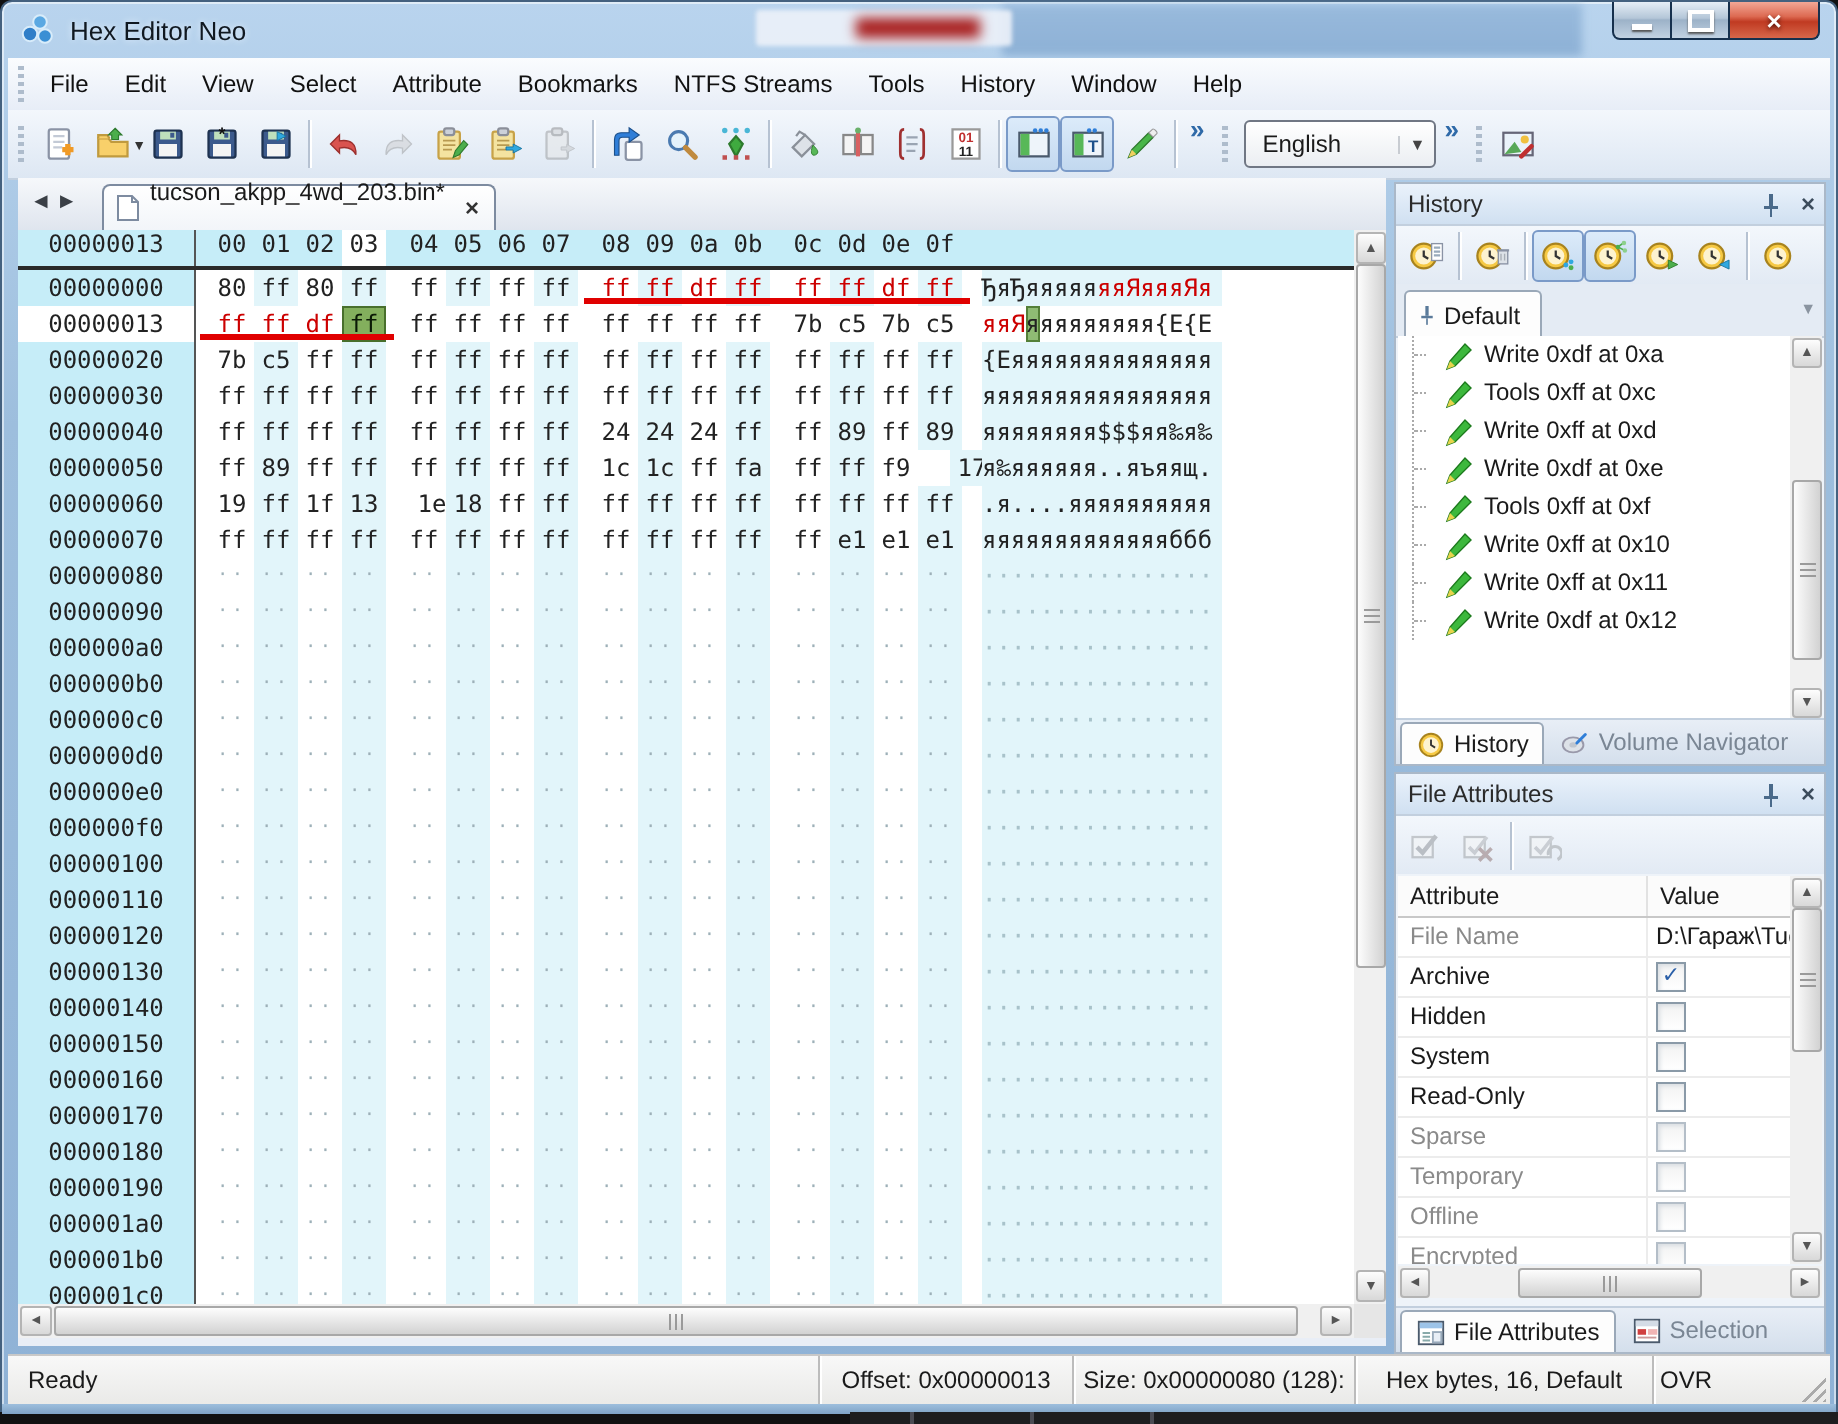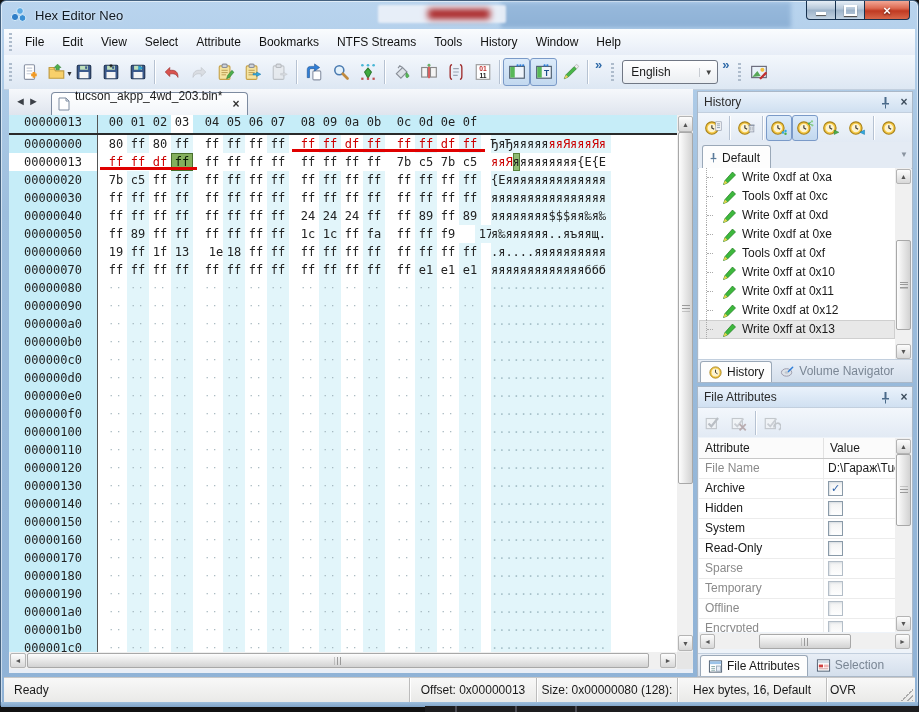--- a/index.html
+++ b/index.html
@@ -1180,30 +1180,20 @@
             <div class="hitem">
      <span class="tree"></span>
      <span class="hico">
                 <svg width="16" height="16" viewBox="0 0 16 16">
                   <path d="M2.5 14.5 L4 10.5 L11.5 2 L14.5 5 L6.5 13 Z" fill="#3db83d" stroke="#1c7a1c" stroke-width=".7"></path>
                   <path d="M2.5 14.5 L4 10.5 L6.5 13 Z" fill="#e8d44c"></path>
                 </svg>
               </span>
      <span>Write 0xdf at 0x12</span>
    </div>
-            <div class="hitem sel">
-     <span class="tree"></span>
-     <span class="hico">
-                <svg width="16" height="16" viewBox="0 0 16 16">
-                  <path d="M2.5 14.5 L4 10.5 L11.5 2 L14.5 5 L6.5 13 Z" fill="#3db83d" stroke="#1c7a1c" stroke-width=".7"></path>
-                  <path d="M2.5 14.5 L4 10.5 L6.5 13 Z" fill="#e8d44c"></path>
-                </svg>
-              </span>
-     <span>Write 0xff at 0x13</span>
-   </div>
           </div>
         <div class="hscrollv">
           <div class="sbarr" style="left:1px;top:1px;width:13px;height:13px">▲</div>
           <div class="sbthumb" style="left:1px;top:72px;width:13px;height:88px">
               <div class="gripdots"></div>
             </div>
           <div class="sbarr" style="left:1px;bottom:1px;width:13px;height:13px">▼</div>
         </div>
         <div class="ptabs" id="history-tabs">
             <div class="ptab active">

